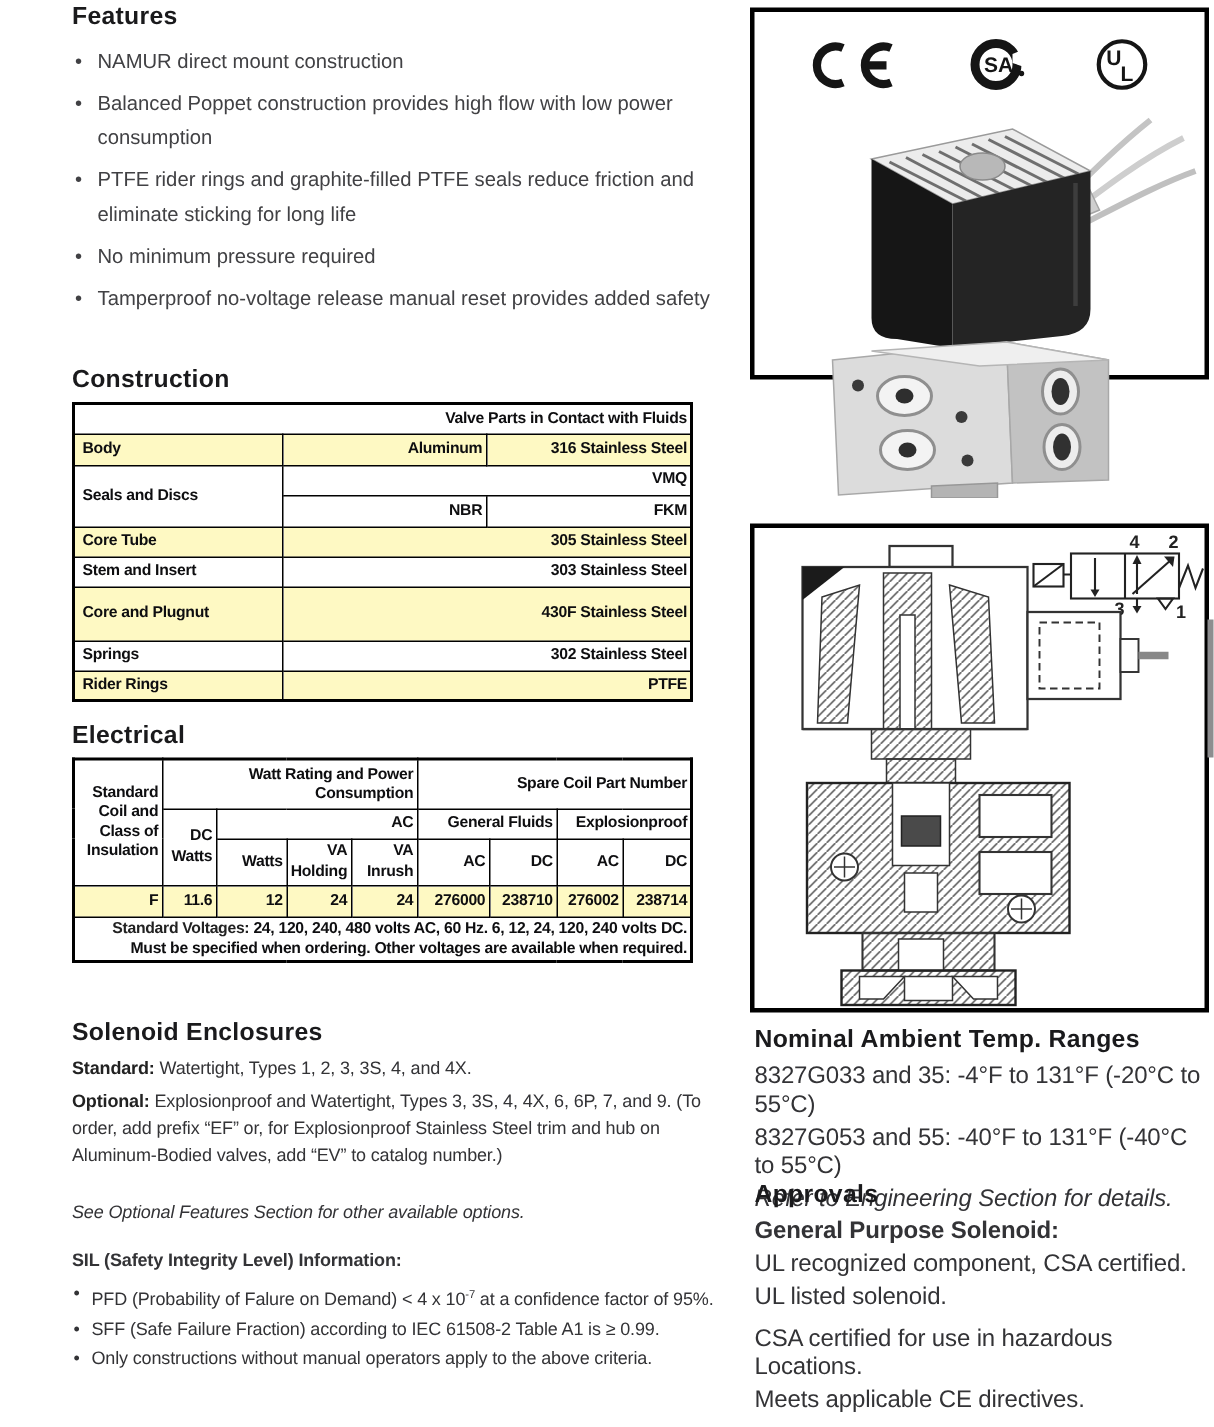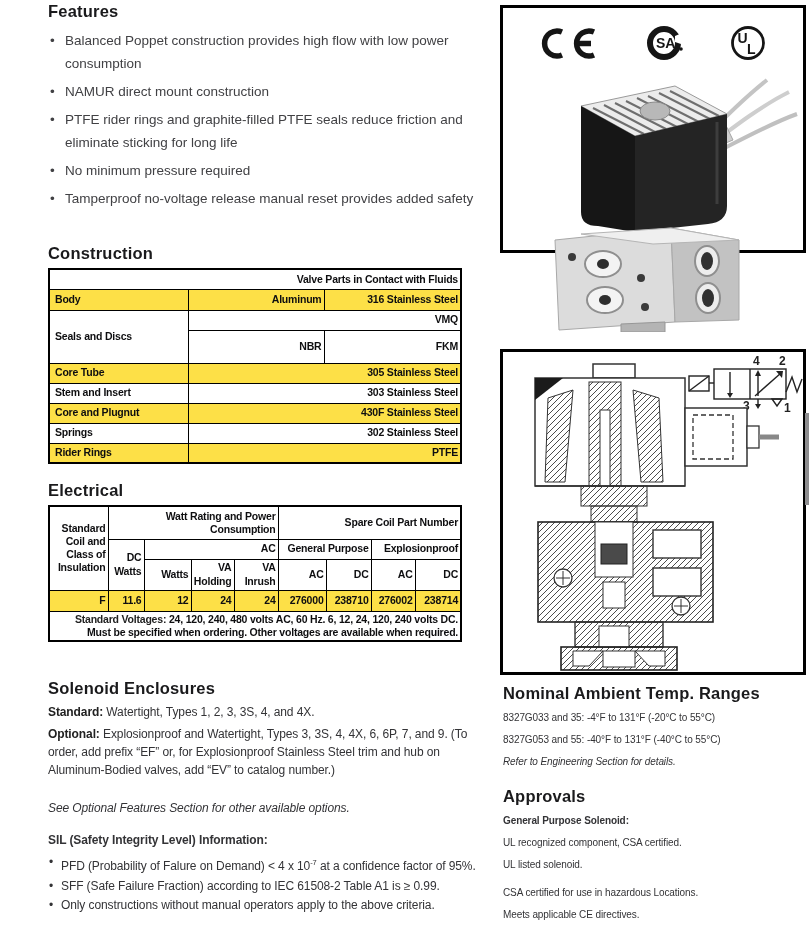--- a/index.html
+++ b/index.html
@@ -31,21 +31,21 @@
   table.dt {
     border-collapse:collapse; table-layout:fixed; width:412px;
     border:2px solid #000; background:#fff;
   }
   table.dt th, table.dt td {
     border:1px solid #000; font-size:10.5px; font-weight:700; color:#0e0e10;
     text-align:right; vertical-align:middle; padding:1px 2px; line-height:1.25;
     letter-spacing:-0.2px; overflow:hidden;
   }
   .lbl { text-align:left !important; padding-left:5px !important; }
-  .sh  { background:#fde047; }
+  .sh  { background:#fef9c3; }
   td.footnote {
     text-align:left; font-weight:400; padding:3px 5px 4px 5px; line-height:1.35;
     letter-spacing:-0.1px;
   }
   .sup { vertical-align:super; font-size:7.5px; }
 
   .sec-solenoid { left:48px; top:679px; width:437px; }
   .sec-solenoid p { margin:2px 0 4px 0; font-size:12px; line-height:18px; color:#333336; letter-spacing:-0.1px;}
   .sil { margin-top:14px; }
   ul.small-bullets { list-style:none; margin:4px 0 0 0; padding:0 0 0 13px; }
@@ -54,34 +54,34 @@
 
   
   .frame {
     border:3px solid #000; background:#fff;
   }
   .cert-box { left:500px; top:5px; width:306px; height:248px; }
   .logo-row { display:flex; justify-content:center; align-items:center; gap:42px; margin-top:16px; }
   .diagram-box { left:500px; top:349px; width:306px; height:326px; }
 
   .sec-temp { left:503px; top:684px; width:302px; }
-  .sec-temp p, .sec-approvals p { margin:2px 0 3px 0; font-size:10px; line-height:19px; color:#333336; letter-spacing:-0.1px; }
+  .sec-temp p, .sec-approvals p { margin:2px 0 3px 0; font-size:16px; line-height:19px; color:#333336; letter-spacing:-0.1px; }
   .sec-approvals { left:503px; top:787px; width:302px; }
   .gap-above { margin-top:9px !important; }
 
   .edge-strip { left:805px; top:413px; width:4px; height:92px; background:#8d8d8f; }
 </style>
 </head>
 <body>
 
 <div class="abs sec-features">
   <h2>Features</h2>
   <ul class="bullets">
+    <li>NAMUR direct mount construction</li>
     <li>Balanced Poppet construction provides high flow with low power consumption</li>
-    <li>NAMUR direct mount construction</li>
     <li>PTFE rider rings and graphite-filled PTFE seals reduce friction and eliminate sticking for long life</li>
     <li>No minimum pressure required</li>
     <li>Tamperproof no-voltage release manual reset provides added safety</li>
   </ul>
 </div>
 
 <div class="abs sec-construction">
   <h2>Construction</h2>
   <table class="dt">
     <colgroup>
@@ -95,33 +95,33 @@
     </tr>
     <tr style="height:21px" class="sh">
       <td class="lbl sh">Body</td>
       <td class="sh">Aluminum</td>
       <td class="sh">316 Stainless Steel</td>
     </tr>
     <tr style="height:20px">
       <td class="lbl" rowspan="2">Seals and Discs</td>
       <td colspan="2">VMQ</td>
     </tr>
-    <tr style="height:33px">
+    <tr style="height:21px">
       <td>NBR</td>
       <td>FKM</td>
     </tr>
     <tr style="height:20px" class="sh">
       <td class="lbl sh">Core Tube</td>
       <td class="sh" colspan="2">305 Stainless Steel</td>
     </tr>
     <tr style="height:20px">
       <td class="lbl">Stem and Insert</td>
       <td colspan="2">303 Stainless Steel</td>
     </tr>
-    <tr style="height:20px" class="sh">
+    <tr style="height:36px" class="sh">
       <td class="lbl sh">Core and Plugnut</td>
       <td class="sh" colspan="2">430F Stainless Steel</td>
     </tr>
     <tr style="height:20px">
       <td class="lbl">Springs</td>
       <td colspan="2">302 Stainless Steel</td>
     </tr>
     <tr style="height:20px" class="sh">
       <td class="lbl sh">Rider Rings</td>
       <td class="sh" colspan="2">PTFE</td>
@@ -146,21 +146,21 @@
     </colgroup>
     <tbody>
         <tr style="height:33px">
       <th rowspan="3">Standard Coil and Class of Insulation</th>
       <th colspan="4">Watt Rating and Power Consumption</th>
       <th colspan="4">Spare Coil Part Number</th>
     </tr>
     <tr style="height:20px">
       <th rowspan="2">DC Watts</th>
       <th colspan="3">AC</th>
-      <th colspan="2">General Purpose</th>
+      <th colspan="2">General Fluids</th>
       <th colspan="2">Explosionproof</th>
     </tr>
     <tr style="height:31px">
       <th>Watts</th>
       <th>VA Holding</th>
       <th>VA Inrush</th>
       <th>AC</th>
       <th>DC</th>
       <th>AC</th>
       <th>DC</th>

